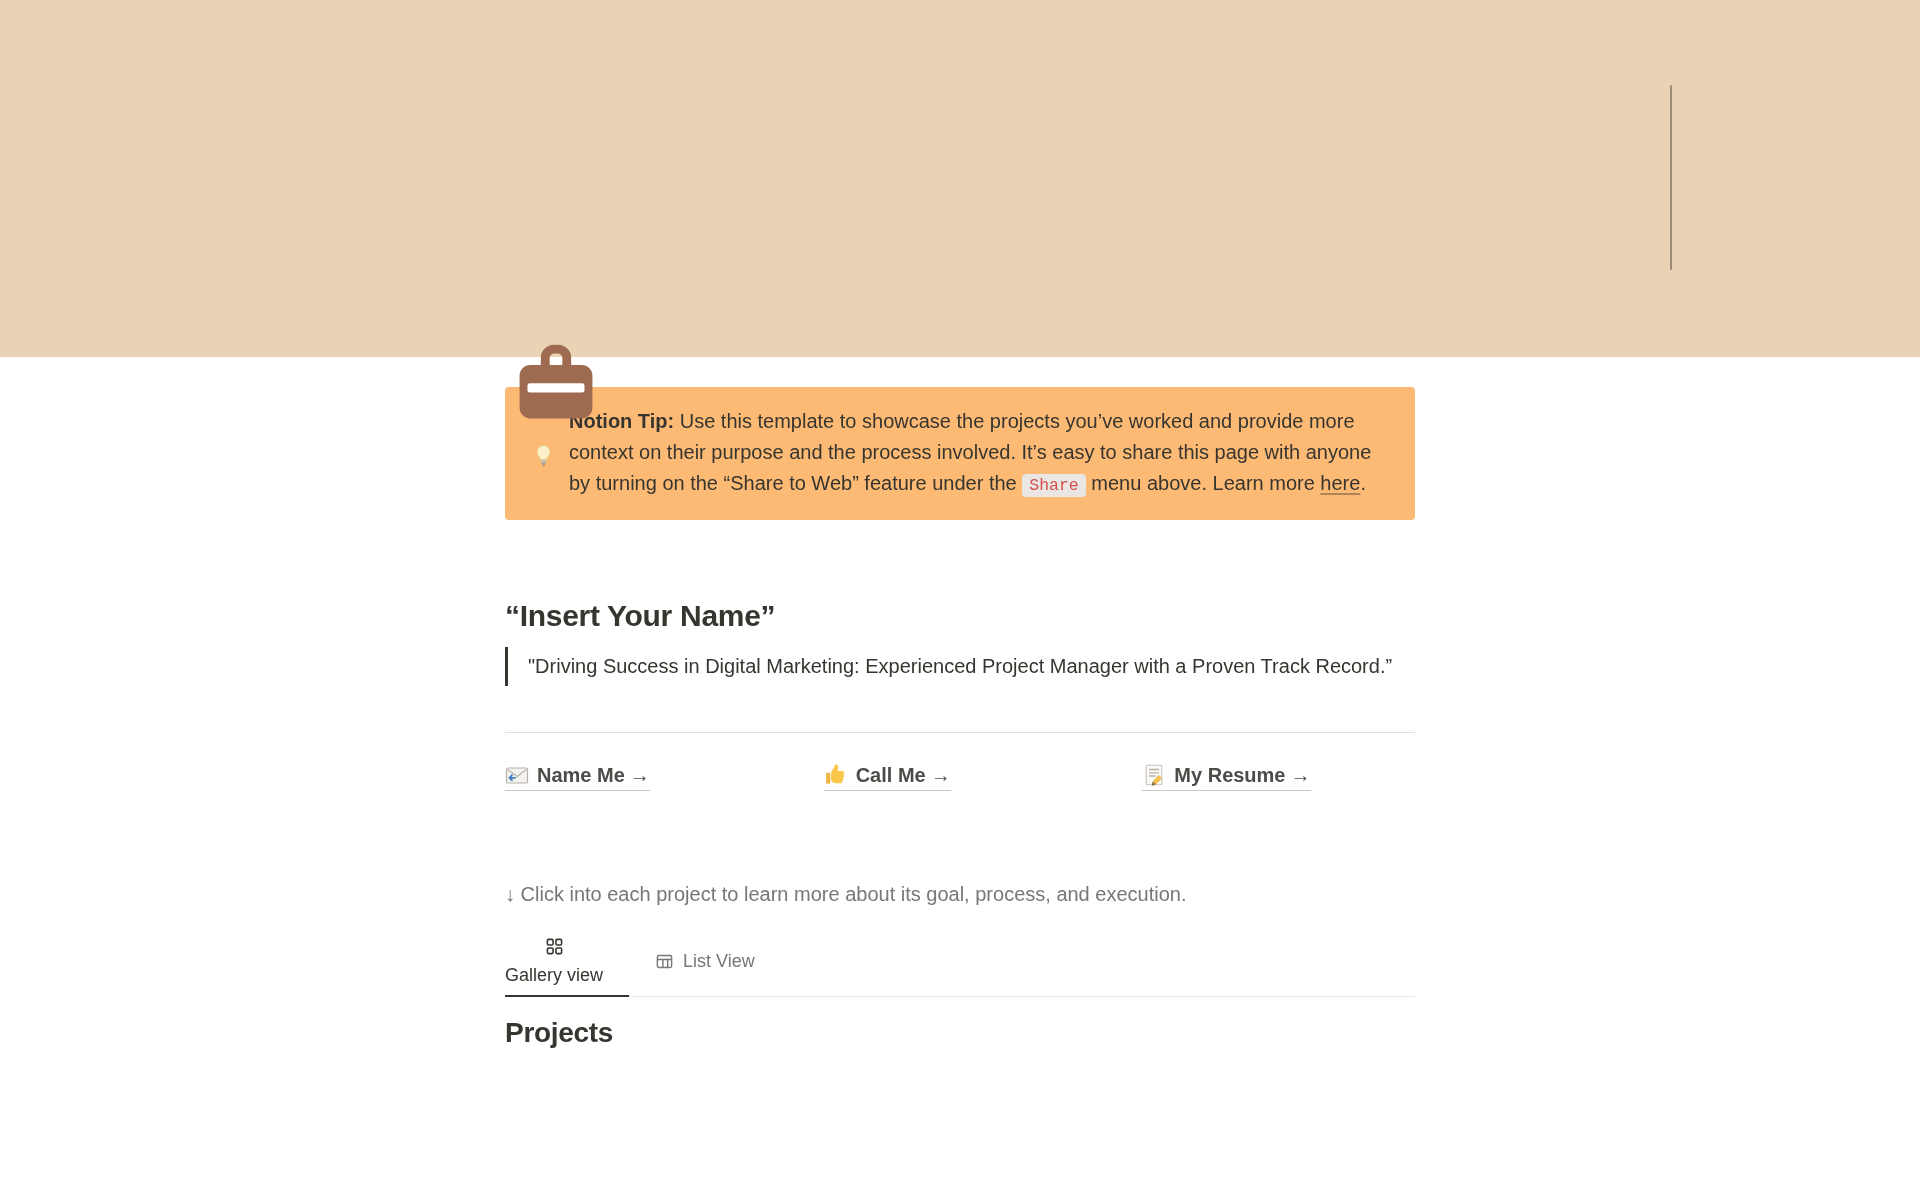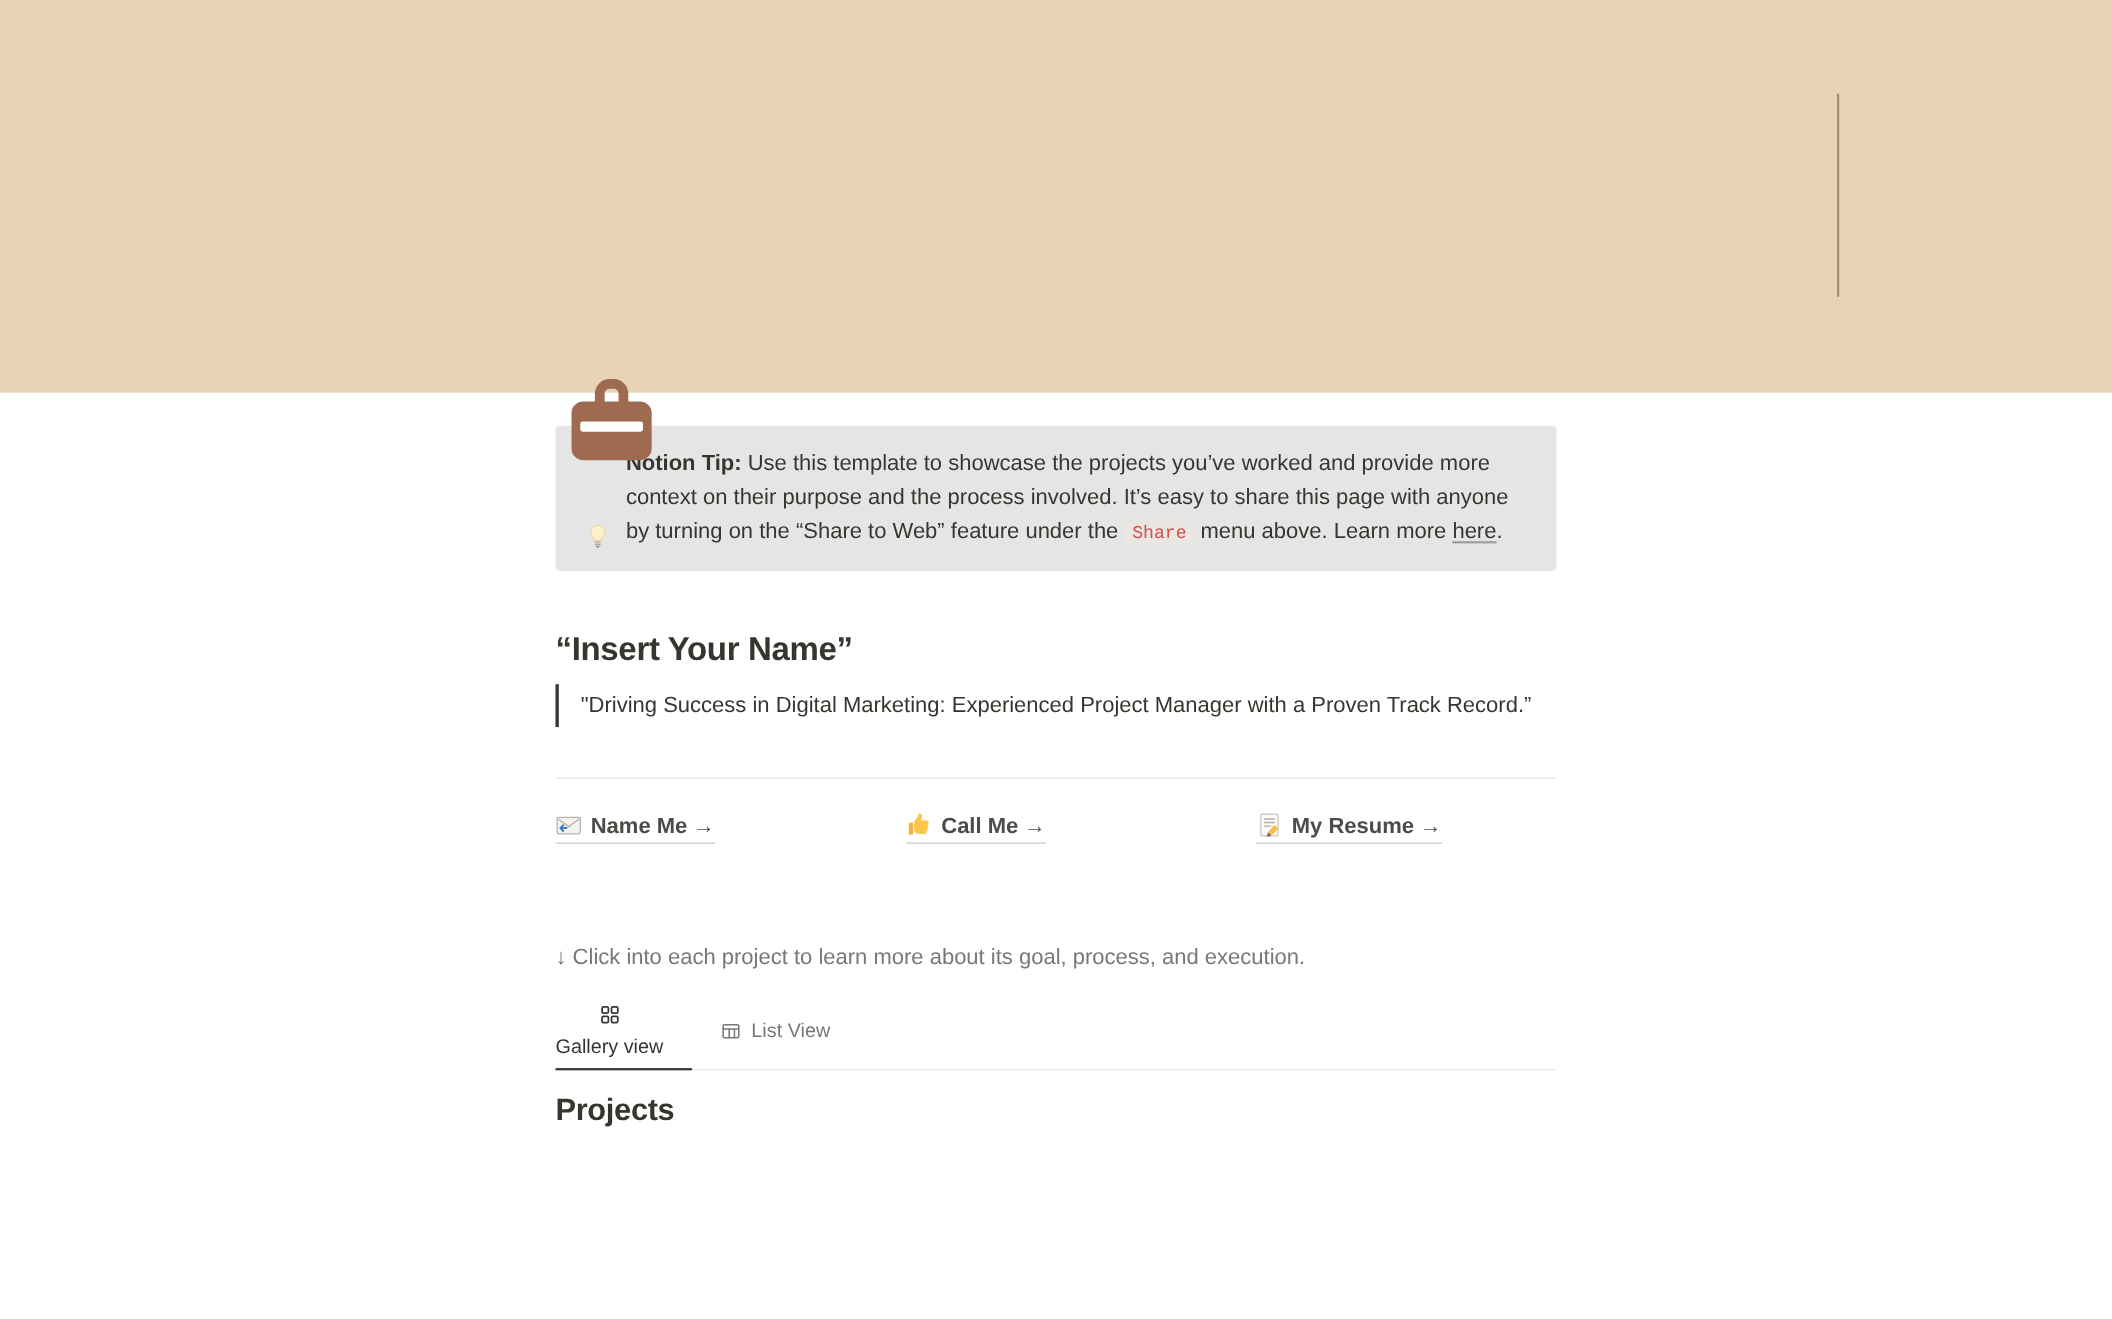--- a/index.html
+++ b/index.html
@@ -46,25 +46,25 @@
     margin:0;
     padding-top:64px;
     font-size:50px;
     line-height:1.2;
     font-weight:700;
     letter-spacing:-0.6px;
     color:#37352f;
   }
   .callout {
     margin-top:30px;
-    background:#e5e5e5;
+    background:#fdba74;
     border-radius:4px;
     padding:19px 22px 19px 17px;
     display:flex;
-    align-items:flex-end;
+    align-items:center;
     box-sizing:border-box;
   }
   .callout-icon {
     width:25px; height:25px;
     margin:3px 13px 0 9px;
     flex:none;
   }
   .callout-icon svg { width:25px; height:25px; display:block; }
   .callout-body {
     font-size:20px;
@@ -82,21 +82,21 @@
     white-space:nowrap;
   }
   .inline-link {
     color:#37352f;
     text-decoration:underline;
     text-decoration-color:rgba(55,53,47,0.4);
     text-underline-offset:3px;
     cursor:pointer;
   }
   h2.name-heading {
-    margin:52px 0 0;
+    margin:76px 0 0;
     font-size:30px;
     line-height:1.3;
     font-weight:700;
     letter-spacing:-0.3px;
     color:#37352f;
   }
   .quote {
     margin:12px 0 0;
     border-left:3px solid #37352f;
     padding:4px 0 4px 20px;

